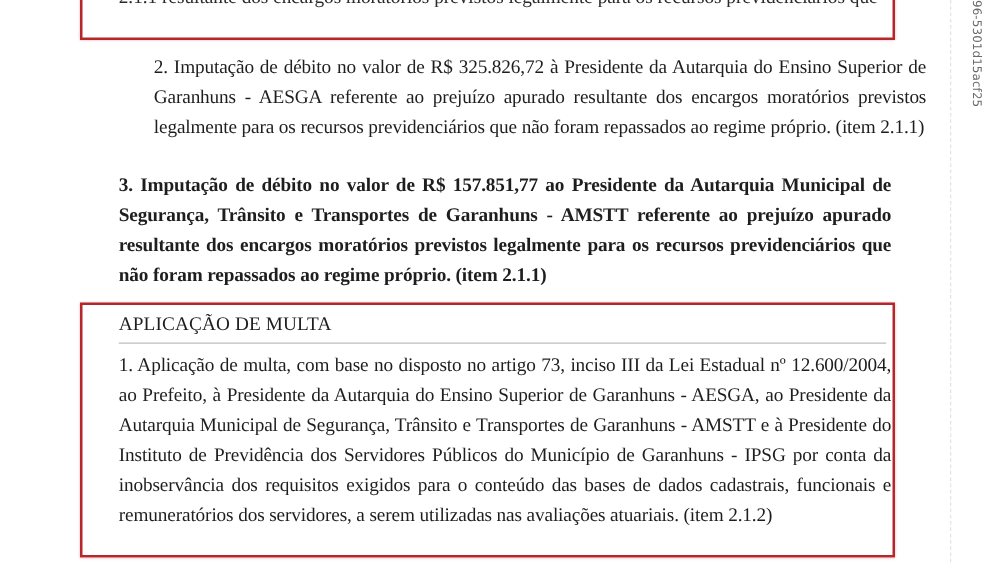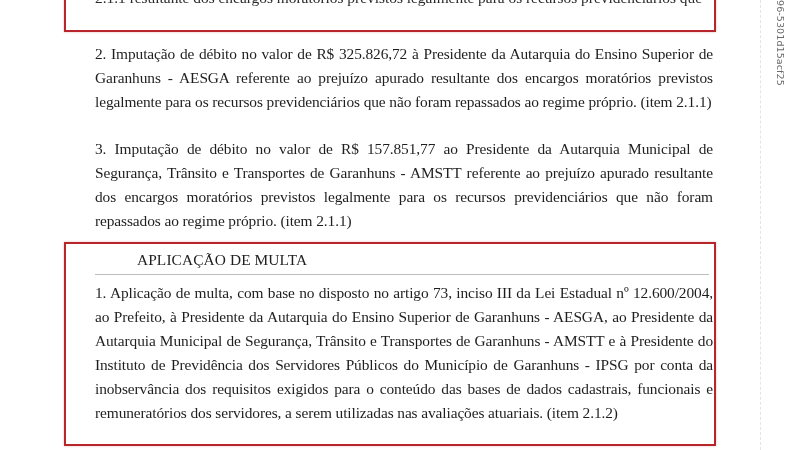--- a/index.html
+++ b/index.html
@@ -67,21 +67,20 @@
       height: 24px;
     }
     .section-title {
       position: absolute;
       left: 95px;
       top: 249px;
       width: 614px;
       font-size: 15.4px;
       line-height: 22px;
       letter-spacing: 0.1px;
-      margin-left: 42px;
     }
     .rule {
       position: absolute;
       left: 95px;
       top: 274px;
       width: 614px;
       height: 0;
       border-top: 1px solid #bdbdbd;
     }
     .side-id {
@@ -112,22 +111,22 @@
 <div class="page">
 
   <div class="side-dash"></div>
   <div class="side-id">96-5301d15acf25</div>
 
   <div class="box box-top"></div>
   <div class="top-text">
     <span class="cut">2.1.1 resultante dos encargos moratórios previstos legalmente para os recursos previdenciários que</span>
   </div>
 
-  <div class="para" style="top:42px;">2. Imputação de débito no valor de R$ 325.826,72 à Presidente da Autarquia do Ensino Superior de Garanhuns - AESGA referente ao prejuízo apurado resultante dos encargos moratórios previstos legalmente para os recursos previdenciários que não foram repassados ao regime próprio. (item 2.1.1)</div>
+  <div class="para" style="top:42px;margin-left:28px;">2. Imputação de débito no valor de R$ 325.826,72 à Presidente da Autarquia do Ensino Superior de Garanhuns - AESGA referente ao prejuízo apurado resultante dos encargos moratórios previstos legalmente para os recursos previdenciários que não foram repassados ao regime próprio. (item 2.1.1)</div>
 
-  <div class="para" style="top:137px;">3. Imputação de débito no valor de R$ 157.851,77 ao Presidente da Autarquia Municipal de Segurança, Trânsito e Transportes de Garanhuns - AMSTT referente ao prejuízo apurado resultante dos encargos moratórios previstos legalmente para os recursos previdenciários que não foram repassados ao regime próprio. (item 2.1.1)</div>
+  <div class="para" style="top:137px;font-weight:bold;">3. Imputação de débito no valor de R$ 157.851,77 ao Presidente da Autarquia Municipal de Segurança, Trânsito e Transportes de Garanhuns - AMSTT referente ao prejuízo apurado resultante dos encargos moratórios previstos legalmente para os recursos previdenciários que não foram repassados ao regime próprio. (item 2.1.1)</div>
 
   <div class="box box-multa"></div>
   <div class="section-title">APLICAÇÃO DE MULTA</div>
   <div class="rule"></div>
   <div class="para" style="top:281px;">1. Aplicação de multa, com base no disposto no artigo 73, inciso III da Lei Estadual nº 12.600/2004, ao Prefeito, à Presidente da Autarquia do Ensino Superior de Garanhuns - AESGA, ao Presidente da Autarquia Municipal de Segurança, Trânsito e Transportes de Garanhuns - AMSTT e à Presidente do Instituto de Previdência dos Servidores Públicos do Município de Garanhuns - IPSG por conta da inobservância dos requisitos exigidos para o conteúdo das bases de dados cadastrais, funcionais e remuneratórios dos servidores, a serem utilizadas nas avaliações atuariais. (item 2.1.2)</div>
 
 </div>
 
 </body></html>

